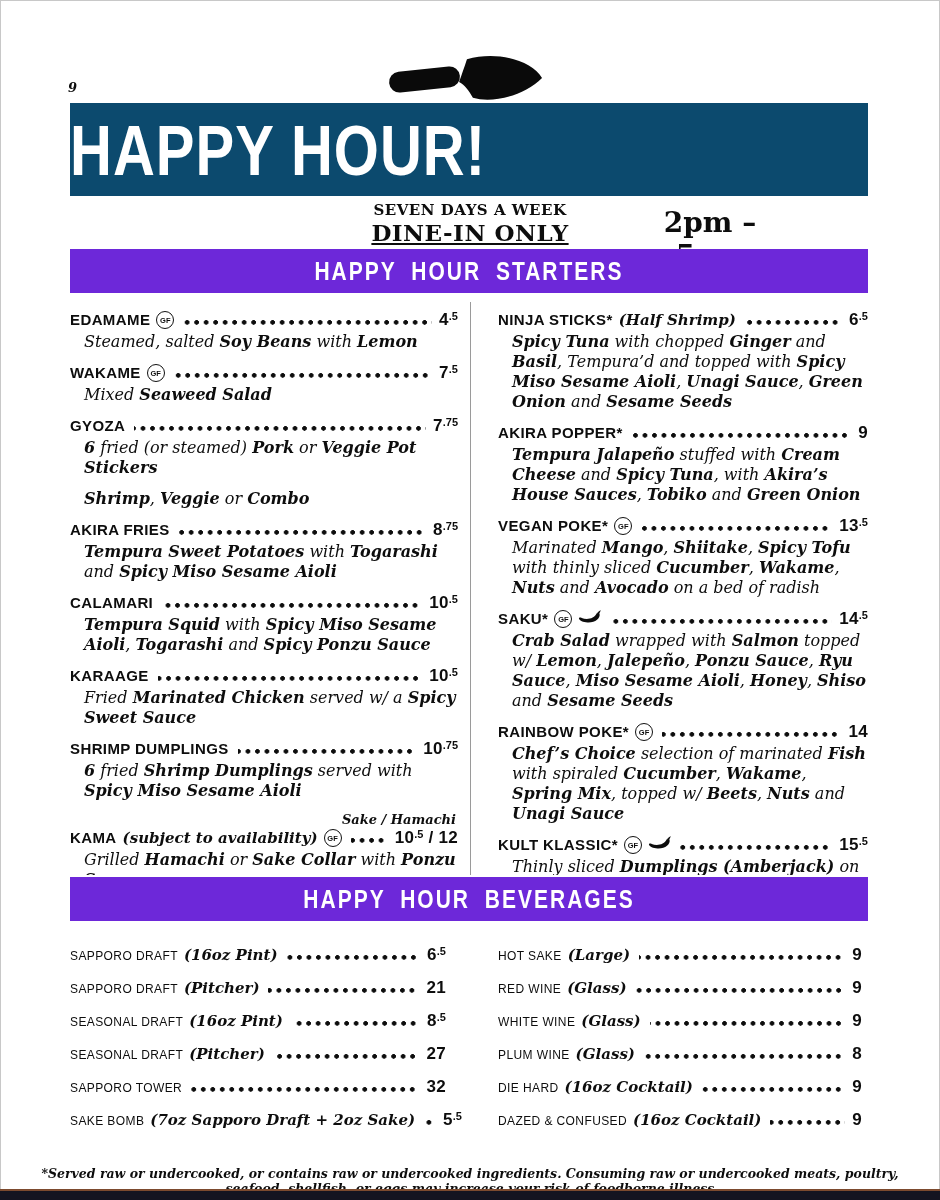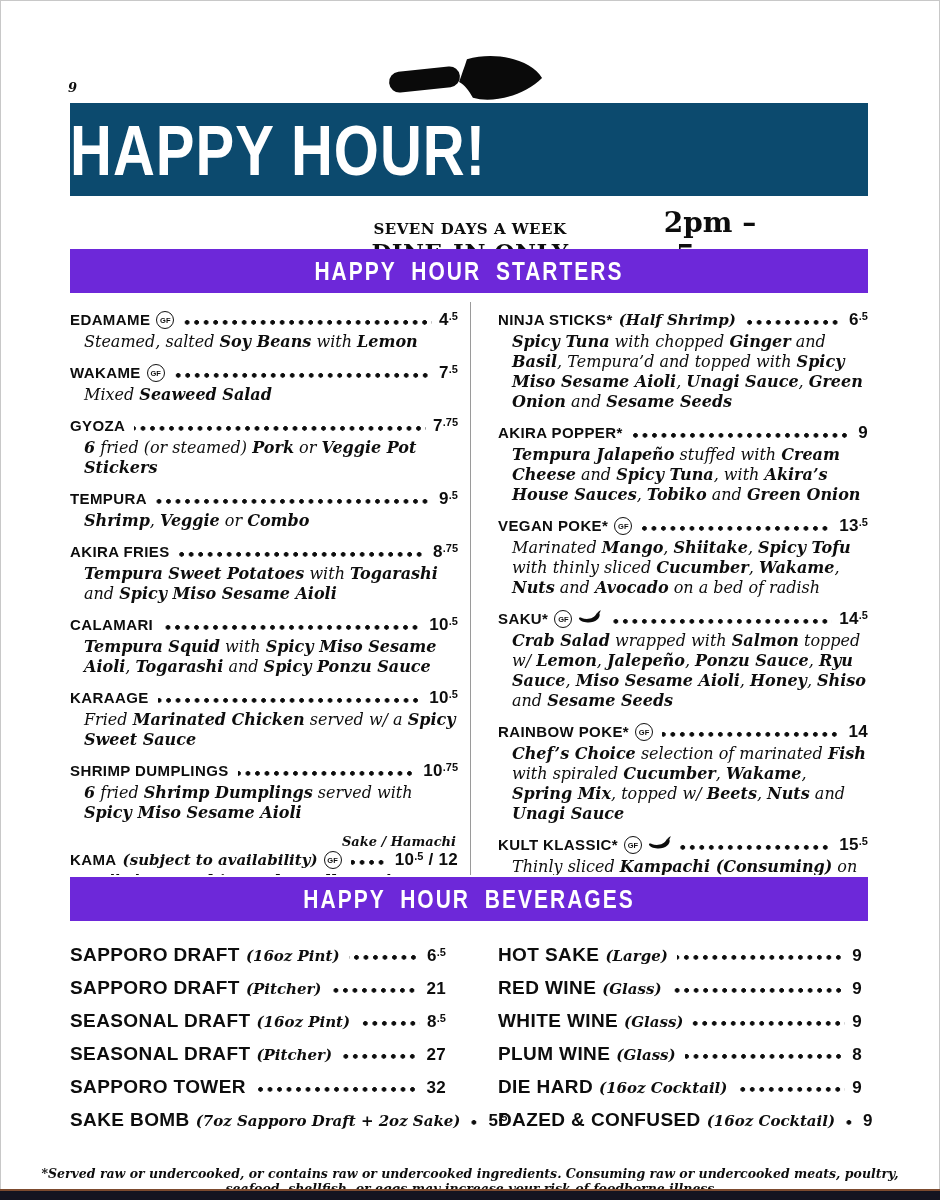--- a/index.html
+++ b/index.html
@@ -16,21 +16,21 @@
 
   .main-banner{
     position:absolute;left:70px;top:103px;width:798px;height:93px;background:#0c4a6e;
     display:flex;align-items:center;justify-content:flex-start;
   }
   .main-title{
     color:#fff;font-weight:700;font-size:58px;letter-spacing:1px;
     transform:scaleY(1.22);white-space:nowrap;
   }
 
-  .subtitle{position:absolute;left:290px;top:201px;width:360px;text-align:center;line-height:1.05;margin-top:19px;}
+  .subtitle{position:absolute;left:290px;top:201px;width:360px;text-align:center;line-height:1.05;}
   .days{font:700 15px "DejaVu Serif",serif;letter-spacing:.5px;}
   .dinein{font:700 23px "DejaVu Serif",serif;letter-spacing:.5px;text-decoration:underline;}
   .hours{position:absolute;left:625px;top:206px;width:170px;text-align:center;
     font:700 28px "DejaVu Serif",serif;}
 
   .section-banner{
     position:absolute;left:70px;width:798px;height:44px;background:#6d28d9;
     display:flex;align-items:center;justify-content:center;
   }
   .banner-starters{top:249px;}
@@ -58,21 +58,21 @@
   .price{font-weight:700;font-size:17px;white-space:nowrap;letter-spacing:.3px;}
   .price .sup{font-size:11px;vertical-align:5px;letter-spacing:0;}
   .price-label{text-align:right;font:italic 700 13px "DejaVu Serif",serif;margin:0 2px 1px 0;}
   .item-desc{font:italic 400 16px/20px "DejaVu Serif",serif;margin:2px 0 0 14px;}
   .item-desc b{font-weight:700;}
 
   .bev-wrap{position:absolute;left:70px;top:945px;width:798px;}
   .bev-left{position:absolute;left:0;top:0;width:376px;}
   .bev-right{position:absolute;left:428px;top:0;width:364px;}
   .bev-row{display:flex;align-items:baseline;margin-bottom:12px;}
-  .bev-name{font-weight:700;font-size:19px;line-height:20px;letter-spacing:.4px;white-space:nowrap;}
+  .bev-name{font-weight:400;font-size:12px;line-height:20px;letter-spacing:.4px;white-space:nowrap;}
   .bev-note{font:italic 700 15px "DejaVu Serif",serif;margin-left:6px;white-space:nowrap;}
 
   .footer{position:absolute;left:40px;right:40px;top:1166px;text-align:center;
     font:italic 700 12.5px "DejaVu Serif",serif;}
   .bottom-bar{position:absolute;left:0;right:0;bottom:0;height:9px;background:#141420;
     border-top:2px solid #7c4a2e;}
 </style>
 </head>
 <body>
 
@@ -135,26 +135,20 @@
         <div class="item-row">
           <span class="item-name">GYOZA</span>
 
           <span class="leader"></span>
           <span class="price"><span>7</span><span class="sup">.75</span></span>
         </div>
         <div class="item-desc"><b>6</b> fried (or steamed) <b>Pork</b> or <b>Veggie Pot Stickers</b></div>
       </div>
       <div class="menu-item">
 
-        <div class="item-row">
-          <span class="item-name">TEMPURA</span>
-
-          <span class="leader"></span>
-          <span class="price"><span>9</span><span class="sup">.5</span></span>
-        </div>
         <div class="item-desc"><b>Shrimp</b>, <b>Veggie</b> or <b>Combo</b></div>
       </div>
       <div class="menu-item">
 
         <div class="item-row">
           <span class="item-name">AKIRA FRIES</span>
 
           <span class="leader"></span>
           <span class="price"><span>8</span><span class="sup">.75</span></span>
         </div>
@@ -272,21 +266,21 @@
           <span class="item-name">KULT KLASSIC*</span>
 
           <span class="gf">GF</span>
           <span class="chili"><svg width="23" height="14" viewBox="0 0 26 16" xmlns="http://www.w3.org/2000/svg">
               <path fill="#0d0d0d" d="M24.5 4.2 C25.6 9.5 19.5 14.6 10.8 14.2 C5.6 14 1.8 12.2 1 10 C0.6 8.7 2.2 8.2 4.2 9.1 C9.5 11.5 18.5 10.3 21.3 3.8 Z"></path>
               <path fill="#0d0d0d" d="M21.5 4.5 C22.5 2.2 24.2 0.8 26 0.4 L23.8 4.8 Z"></path>
             </svg></span>
           <span class="leader"></span>
           <span class="price"><span>15</span><span class="sup">.5</span></span>
         </div>
-        <div class="item-desc">Thinly sliced <b>Kampachi (Consuming)</b> on top of  topped with , , , , , ,  and light </div>
+        <div class="item-desc">Thinly sliced <b>Dumplings (Amberjack)</b> on top of  topped with , , , , , ,  and light </div>
       </div>
     </div>
 </div>
 
 <div class="section-banner banner-beverages">
   <div class="section-title">HAPPY HOUR BEVERAGES</div>
 </div>
 
 <div class="bev-wrap">
   <div class="bev-left">

